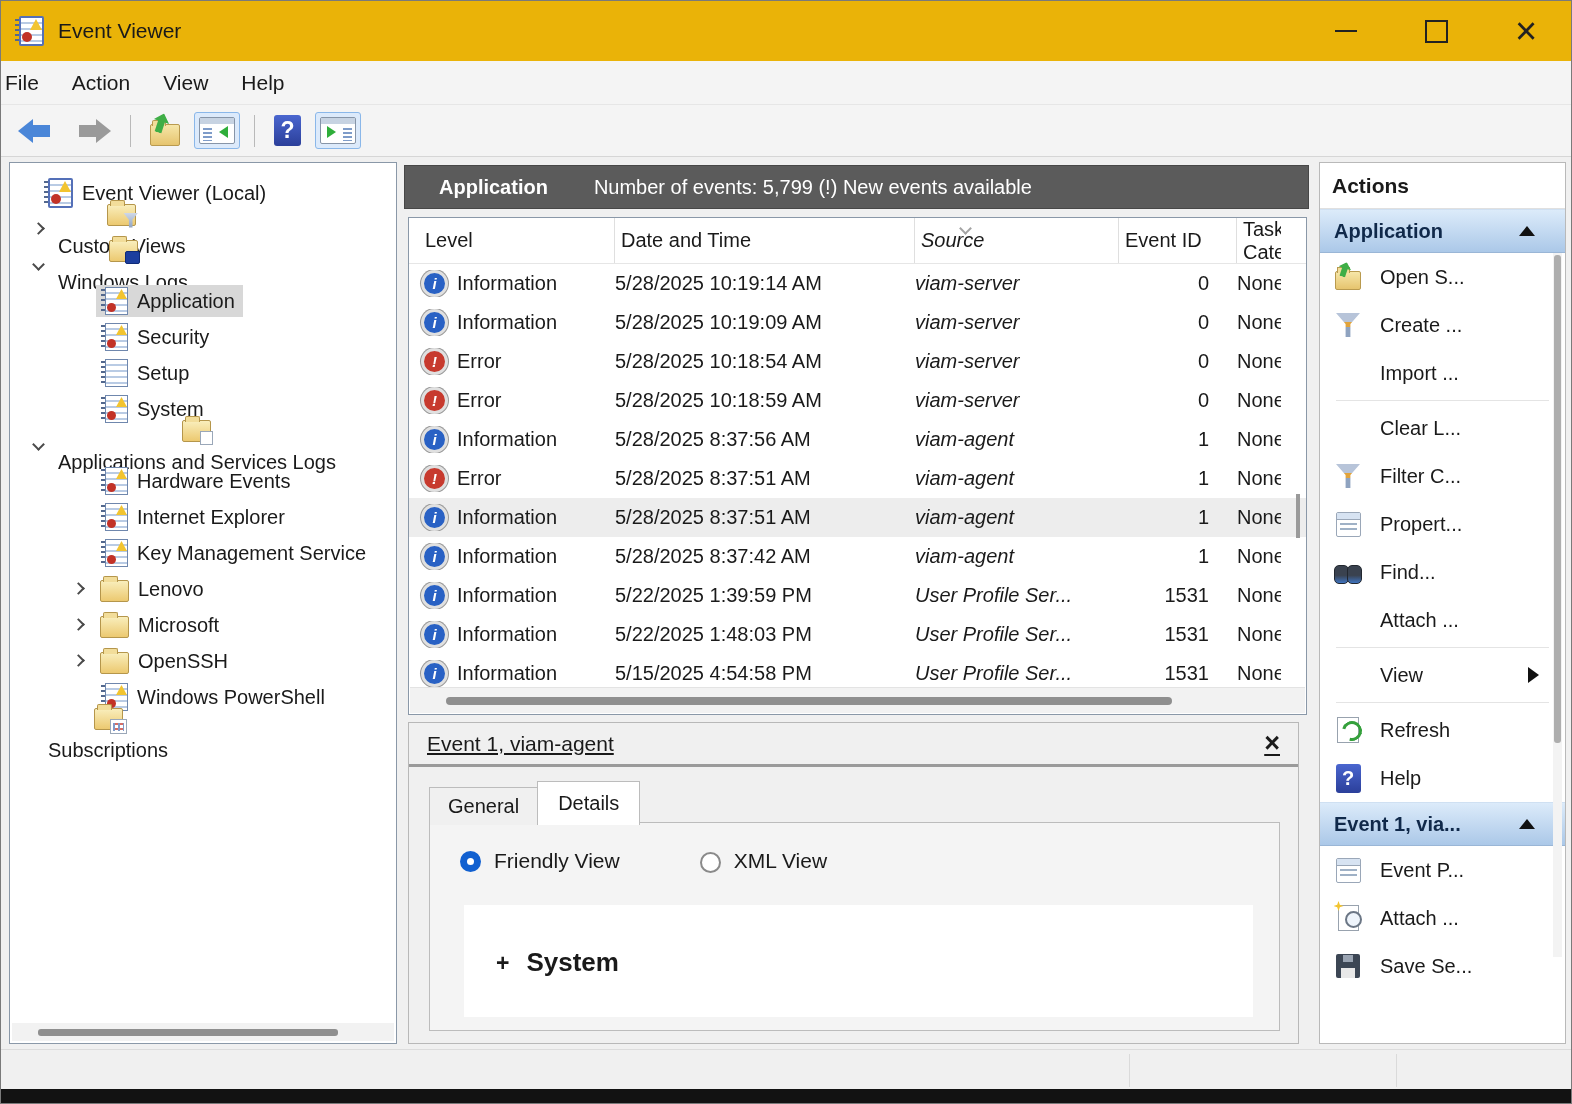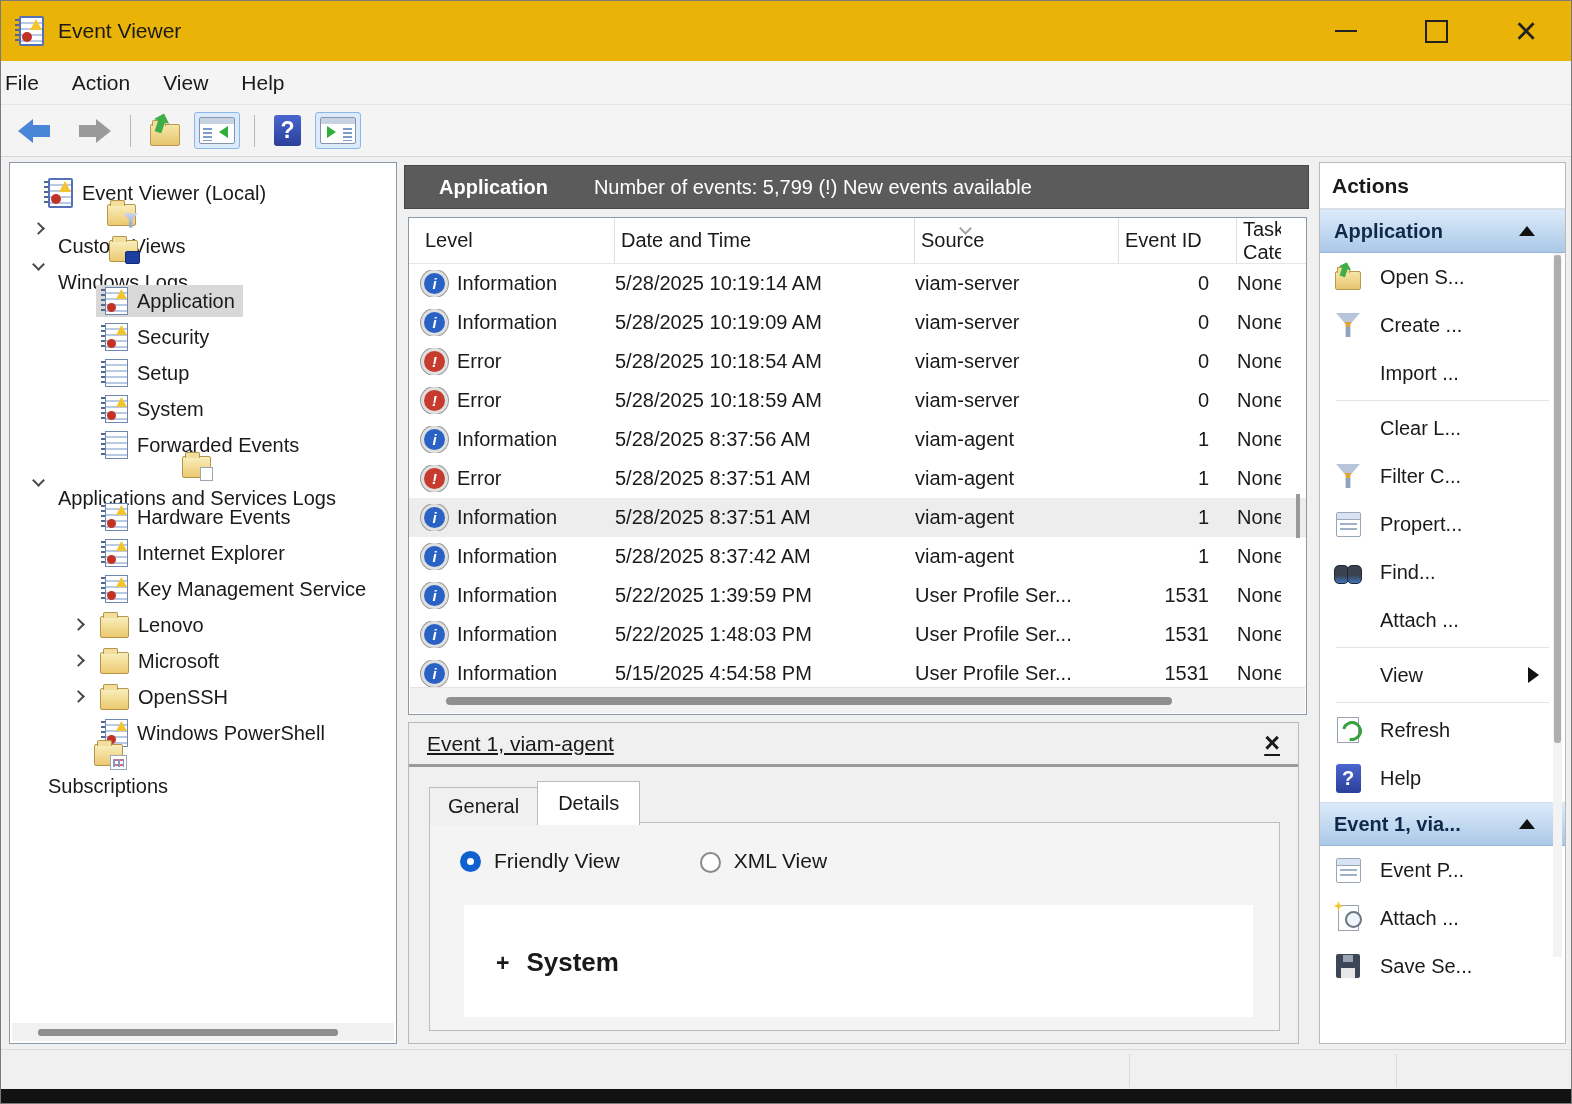--- a/index.html
+++ b/index.html
@@ -110,21 +110,21 @@
       color: #fff; display: flex; align-items: center; font-size: 20px; border: 1px solid #474747; }
   .loghdr .b { font-weight: bold; margin-left: 34px; }
   .loghdr .s { margin-left: 46px; }
 
   .etable { position: absolute; top: 55px; left: 4px; right: 4px; height: 498px;
       background: #fff; border: 1px solid #8a98a8; overflow: hidden; }
   .thead { display: flex; height: 46px; padding-left: 10px; font-size: 20px; border-bottom: 1px solid #e6e6e6; }
   .th { height: 100%; display: flex; align-items: center; padding-left: 6px; border-right: 1px solid #dfdfdf; position: relative; }
   .c-level { width: 196px; }
   .c-dt { width: 300px; }
-  .c-src { width: 204px; }
+  .c-src { width: 204px; font-style: italic; }
   .c-eid { width: 118px; }
   .c-task { width: 44px; overflow: hidden; border-right: none; }
   .sortchev { position: absolute; top: 6px; left: 46px; width: 9px; height: 9px;
       border-left: 2px solid #a3a3a3; border-bottom: 2px solid #a3a3a3; transform: rotate(-45deg); }
   .tr { display: flex; align-items: center; height: 39px; padding-left: 10px; font-size: 20px; }
   .tr.sel { background: #ededed; }
   .td { overflow: hidden; white-space: nowrap; }
   .td.c-level { display: flex; align-items: center; }
   .td.c-eid { text-align: right; padding-right: 28px; }
   .lv { flex: none; width: 27px; height: 27px; border-radius: 50%; margin: 0 9px 0 2px;
@@ -325,26 +325,20 @@
       </div>
       <div class="ti l2">
         <span class="grp">
             <span class="ic log">
               <span class="warn"></span>
               <span class="err"></span>
             </span>
             <span>System</span>
           </span>
       </div>
-      <div class="ti l2">
-        <span class="grp">
-            <span class="ic log"></span>
-            <span>Forwarded Events</span>
-          </span>
-      </div>
       <div class="ti l1">
         <span class="chev d"></span>
         <span class="grp">
             <span class="ic folder">
               <span class="ov ov-page"></span>
             </span>
             <span>Applications and Services Logs</span>
           </span>
       </div>
       <div class="ti l2">

